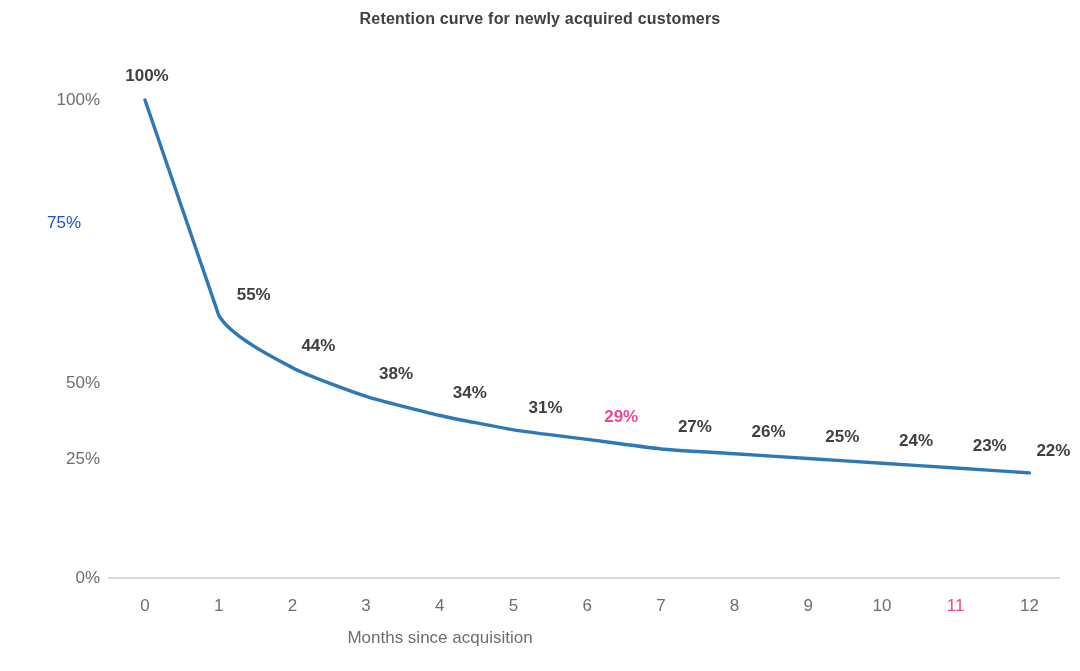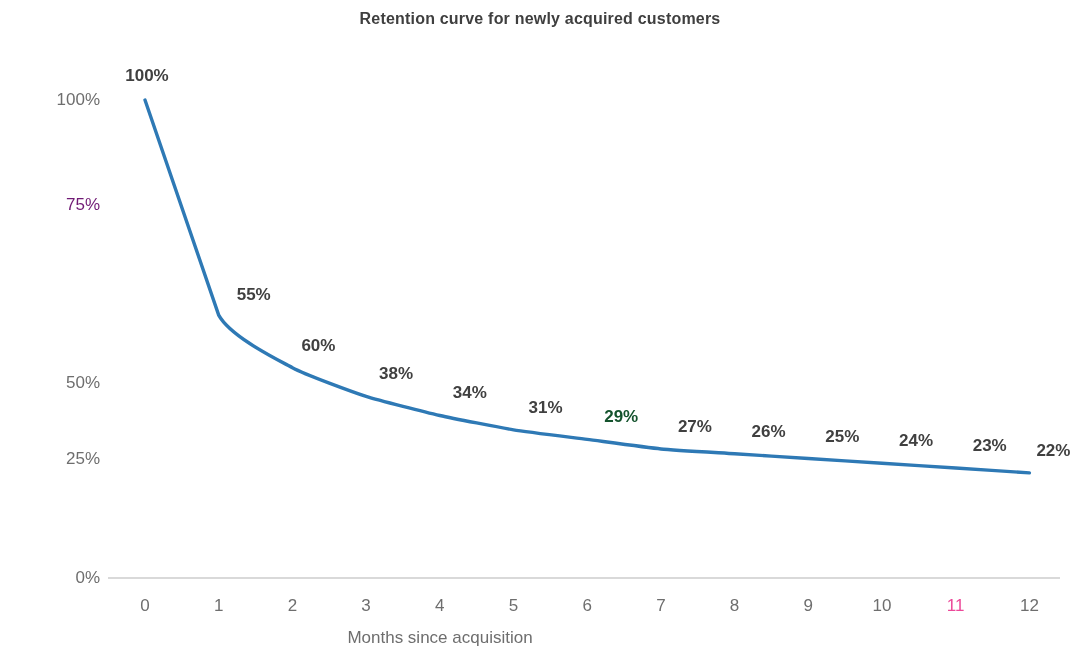--- a/index.html
+++ b/index.html
@@ -80,21 +80,21 @@
 </style>
 </head>
 <body>
 
 <div id="chart-root">
 
   <div id="chart-title">Retention curve for newly acquired customers</div>
 
   <div id="y-axis-ticks">
       <div class="y-tick" style="top: 100px; color: rgb(110, 110, 110);">100%</div>
-      <div class="y-tick" style="top: 205px; color: #701a75;">75%</div>
+      <div class="y-tick" style="top: 223px; color: #1d4ed8; text-align: center;">75%</div>
       <div class="y-tick" style="top: 339px; color: rgb(110, 110, 110); margin-top: 44px;">50%</div>
       <div class="y-tick" style="top: 458.5px; color: rgb(110, 110, 110);">25%</div>
       <div class="y-tick" style="top: 578px; color: rgb(110, 110, 110);">0%</div>
     </div>
 
   <div id="x-axis-ticks">
       <div class="x-tick" style="left: 145px; color: rgb(110, 110, 110);">0</div>
       <div class="x-tick" style="left: 218.7px; color: rgb(110, 110, 110);">1</div>
       <div class="x-tick" style="left: 292.4px; color: rgb(110, 110, 110);">2</div>
       <div class="x-tick" style="left: 366.1px; color: rgb(110, 110, 110);">3</div>
@@ -110,25 +110,25 @@
     </div>
 
   <svg id="plot-svg" width="1080" height="671">
     <line id="axis-line" x1="108" y1="578" x2="1060" y2="578" stroke="#d9d9d9" stroke-width="2"></line>
     <path id="series-path" fill="none" stroke="#2E79B5" stroke-width="3.4" stroke-linecap="round" stroke-linejoin="round" d="M 145 100 L 218.7 315.09999999999997 C 230.98333333333332 337.40666666666664 280.1166666666666 360.9083333333333 292.4 367.67999999999995 C 304.68333333333334 374.4516666666666 353.81666666666666 392.37666666666667 366.1 396.36 C 378.3833333333334 400.34333333333336 427.51666666666665 412.69166666666666 439.8 415.48 C 452.08333333333337 418.2683333333334 501.21666666666664 427.8283333333333 513.5 429.82 C 525.7833333333333 431.81166666666667 574.9166666666667 437.78666666666663 587.2 439.38 C 599.4833333333333 440.97333333333336 648.6166666666667 447.745 660.9 448.94 C 673.1833333333333 450.135 722.3166666666667 452.92333333333335 734.6 453.72 C 746.8833333333333 454.5166666666667 796.0166666666668 457.7033333333333 808.3000000000001 458.5 C 820.5833333333334 459.2966666666667 869.7166666666667 462.4833333333333 882 463.28 C 894.2833333333333 464.07666666666665 943.4166666666667 467.2633333333333 955.7 468.06 C 967.9833333333333 468.8566666666667 1023.2583333333334 472.44166666666666 1029.4 472.84"></path>
   </svg>
 
   <div id="data-labels">
       <div class="data-label" style="left: 147px; top: 86px; color: rgb(64, 64, 64);">100%</div>
       <div class="data-label" style="left: 236.7px; top: 305.1px; color: rgb(64, 64, 64); margin-left: 17px;">55%</div>
-      <div class="data-label" style="left: 318.4px; top: 355.68px; color: rgb(64, 64, 64);">60%</div>
+      <div class="data-label" style="left: 318.4px; top: 355.68px; color: rgb(64, 64, 64);">44%</div>
       <div class="data-label" style="left: 396.1px; top: 384.36px; color: rgb(64, 64, 64);">38%</div>
       <div class="data-label" style="left: 469.8px; top: 403.48px; color: rgb(64, 64, 64);">34%</div>
       <div class="data-label" style="left: 545.5px; top: 417.82px; color: rgb(64, 64, 64);">31%</div>
-      <div class="data-label" style="left: 621.2px; top: 427.38px; color: #14532d;">29%</div>
+      <div class="data-label" style="left: 621.2px; top: 427.38px; color: #ec4899;">29%</div>
       <div class="data-label" style="left: 694.9px; top: 436.94px; color: rgb(64, 64, 64);">27%</div>
       <div class="data-label" style="left: 768.6px; top: 441.72px; color: rgb(64, 64, 64);">26%</div>
       <div class="data-label" style="left: 842.3px; top: 446.5px; color: rgb(64, 64, 64);">25%</div>
       <div class="data-label" style="left: 916px; top: 451.28px; color: rgb(64, 64, 64);">24%</div>
       <div class="data-label" style="left: 989.7px; top: 456.06px; color: rgb(64, 64, 64);">23%</div>
       <div class="data-label" style="left: 1053.4px; top: 460.84px; color: rgb(64, 64, 64);">22%</div>
     </div>
 
 <div id="x-axis-title" style="color: rgb(110, 110, 110);">Months since acquisition</div>
   </div>

